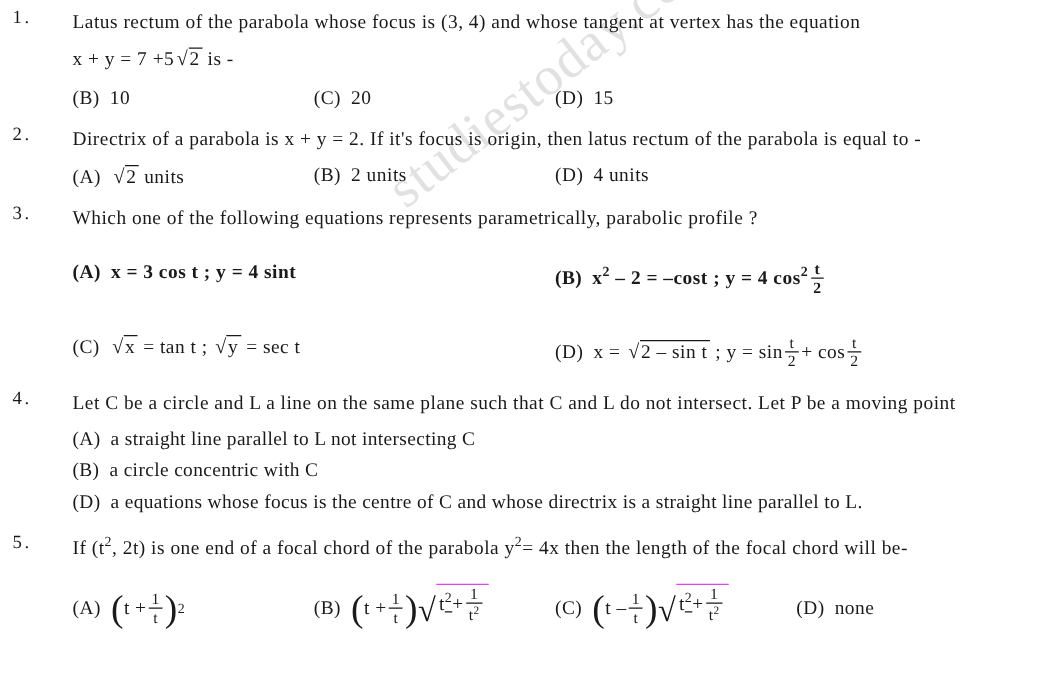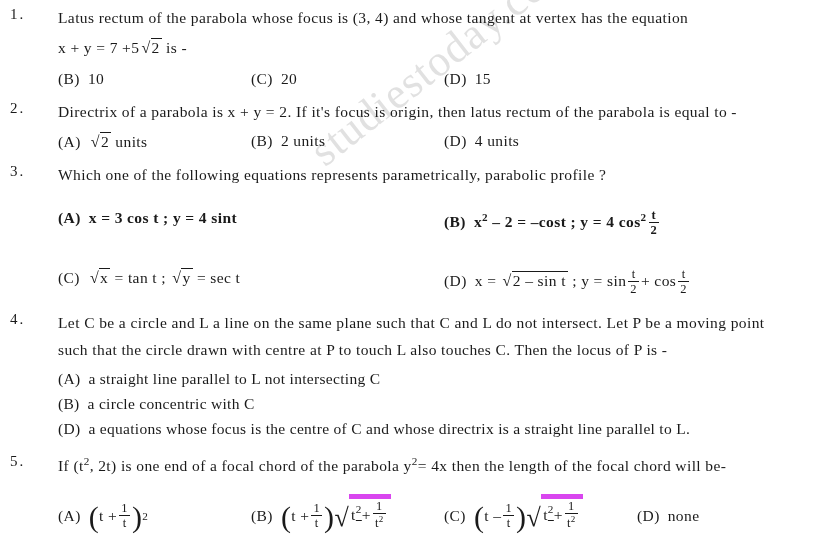--- a/index.html
+++ b/index.html
@@ -135,21 +135,21 @@
     position: relative;
     top: 2px;
   }
   .inner {
     display: inline-block;
     vertical-align: middle;
     font-size: 15.5px;
   }
   .bigradicand {
     display: inline-block;
-    border-top: 5px solid #d946ef;
+    border-top: 1px solid #d946ef;
     padding: 1px 3px 0 2px;
     vertical-align: middle;
     position: relative;
     top: -4px;
     text-decoration: underline;
   }
   .row5 { position: relative; }
   .e5 { display: inline-flex; align-items: center; }
 </style>
 </head>
@@ -217,21 +217,20 @@
             </span>
         </div>
       </div>
     </div>
   </div>
 
   <div class="q q4">
     <div class="qnum">4.</div>
     <div class="qbody">
       <div class="stem">Let C be a circle and L a line on the same plane such that C and L do not intersect. Let P be a moving point</div>
-      <div class="stem nj" style="margin-top:4px;">such that the circle drawn with centre at P to touch L also touches C. Then the locus of P is -</div>
       <div class="optlist" style="margin-top:5px;">
         <div><span class="optlabel">(A)</span><span>a straight line parallel to L not intersecting C</span></div>
         <div><span class="optlabel">(B)</span><span>a circle concentric with C</span></div>
         <div><span class="optlabel">(D)</span><span>a equations whose focus is the centre of C and whose directrix is a straight line parallel to L.</span></div>
       </div>
     </div>
   </div>
 
   <div class="q q5">
     <div class="qnum">5.</div>

